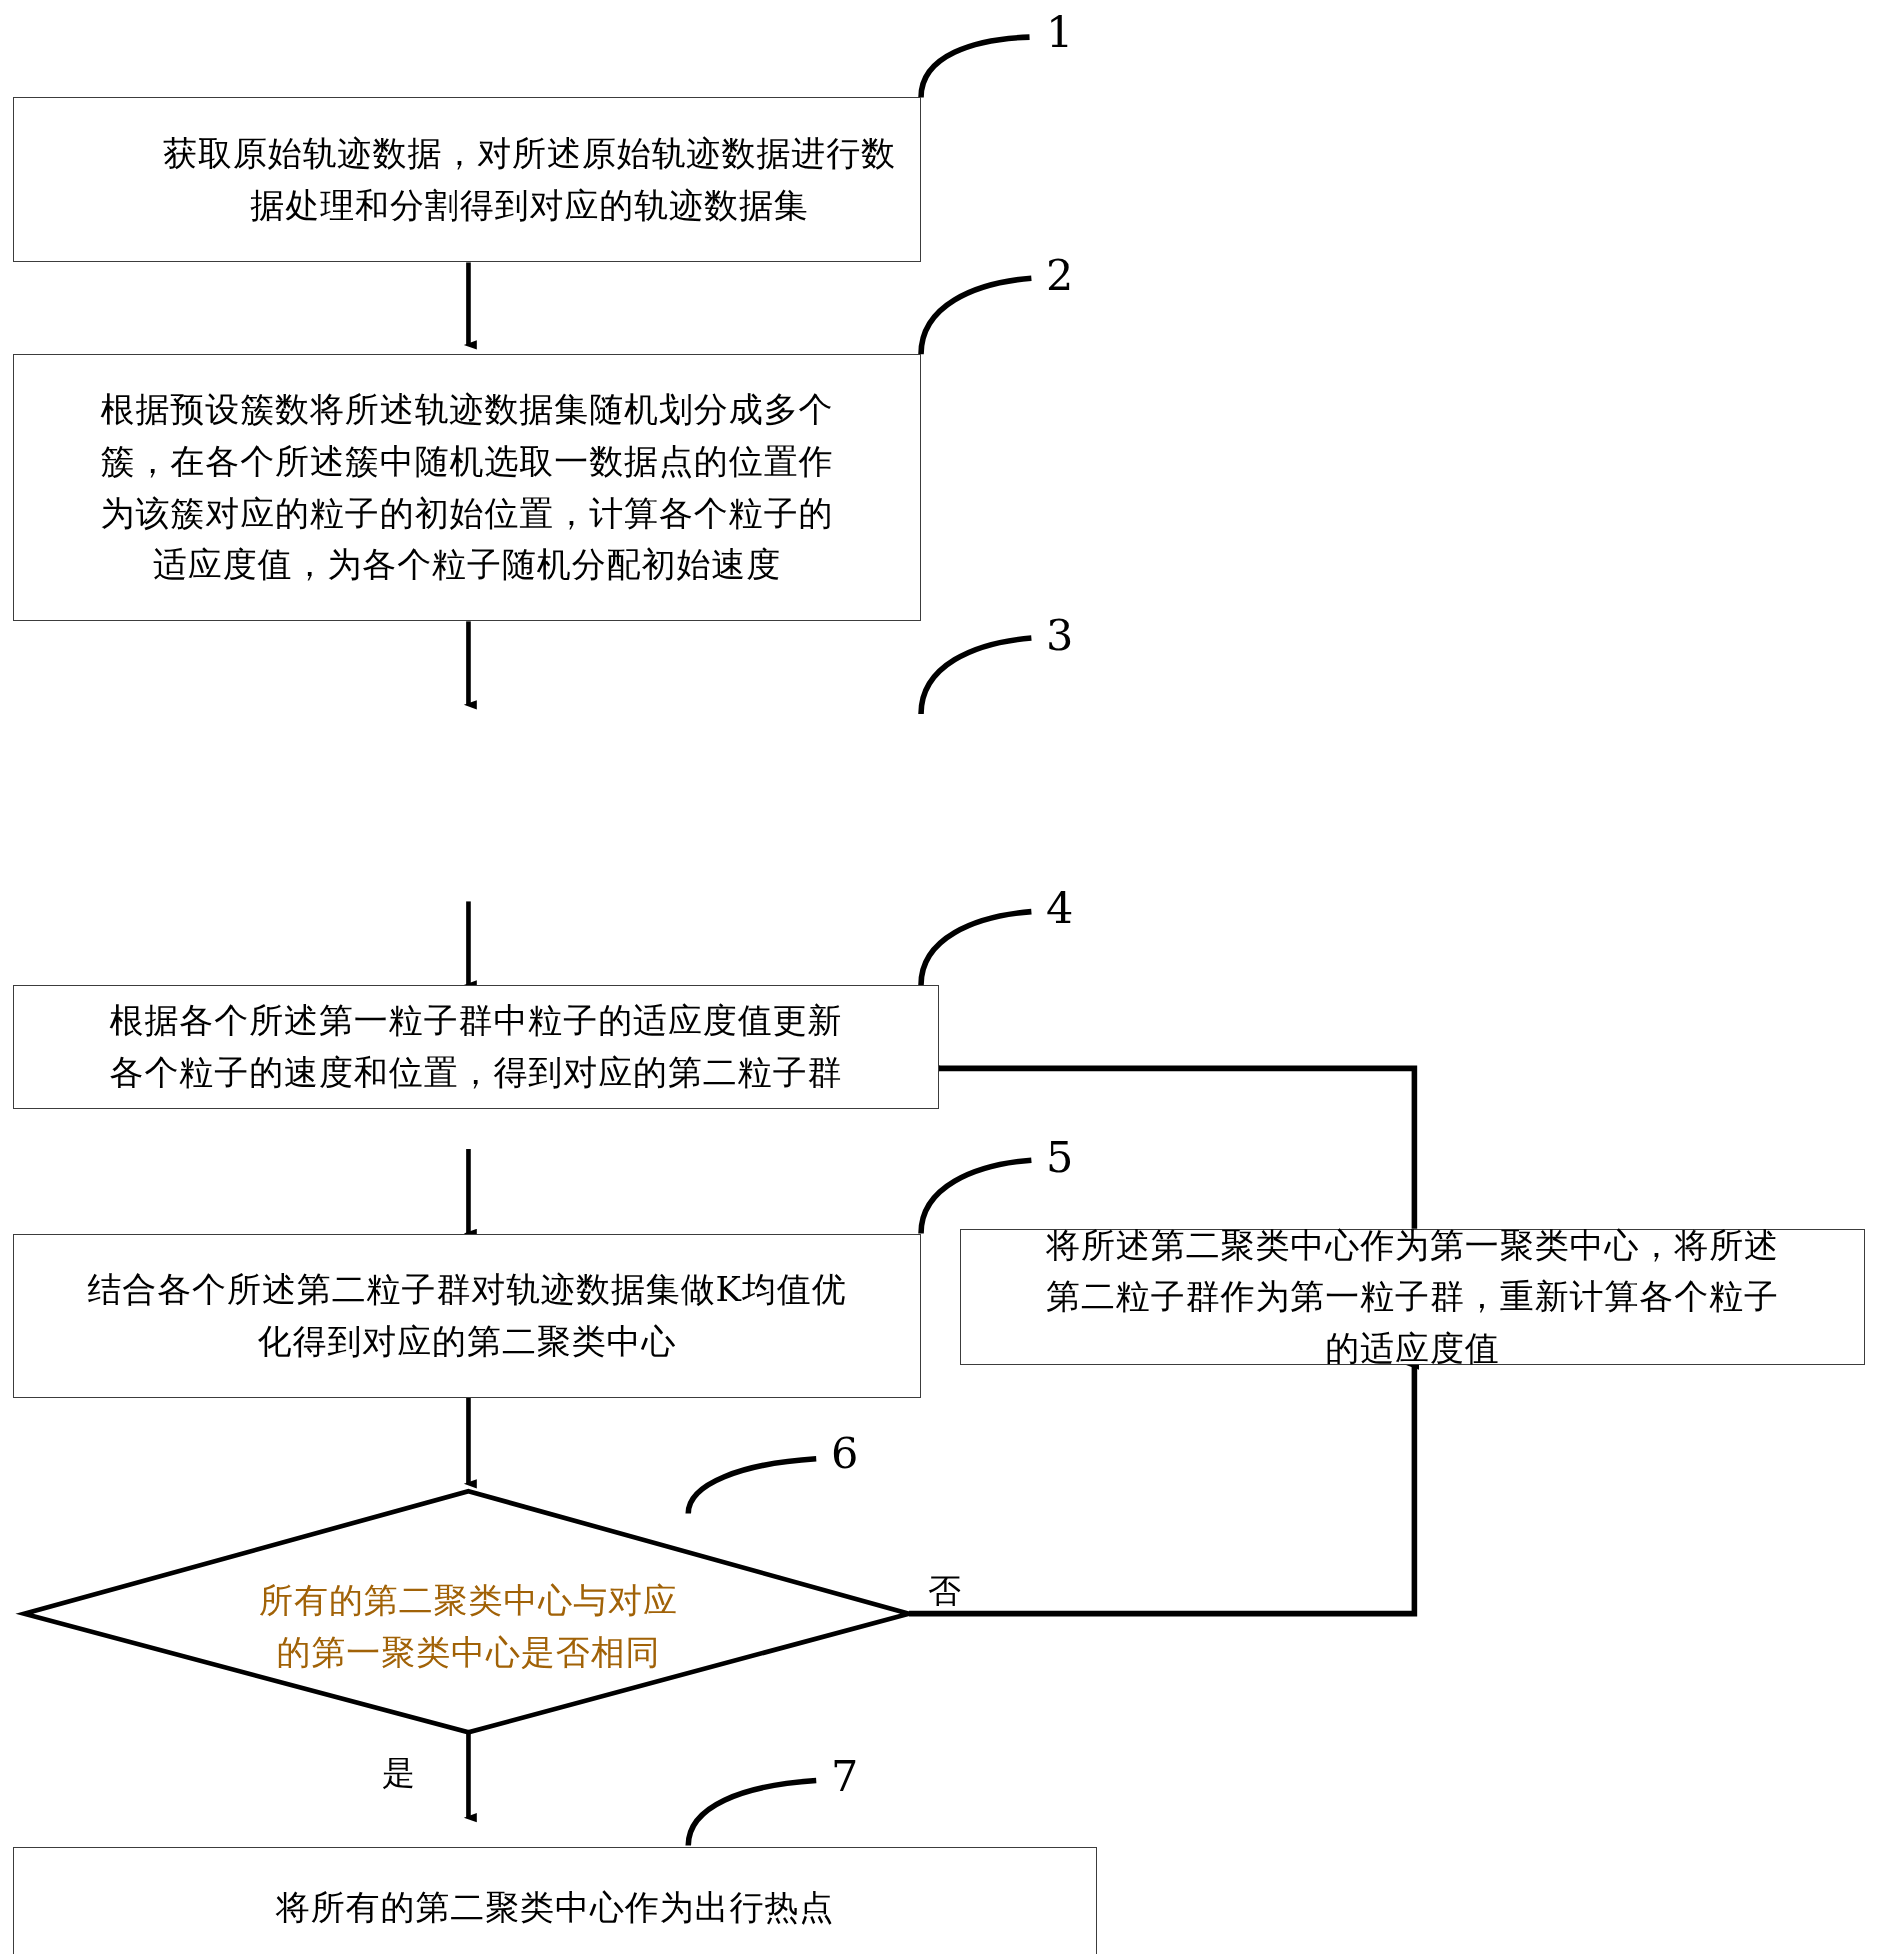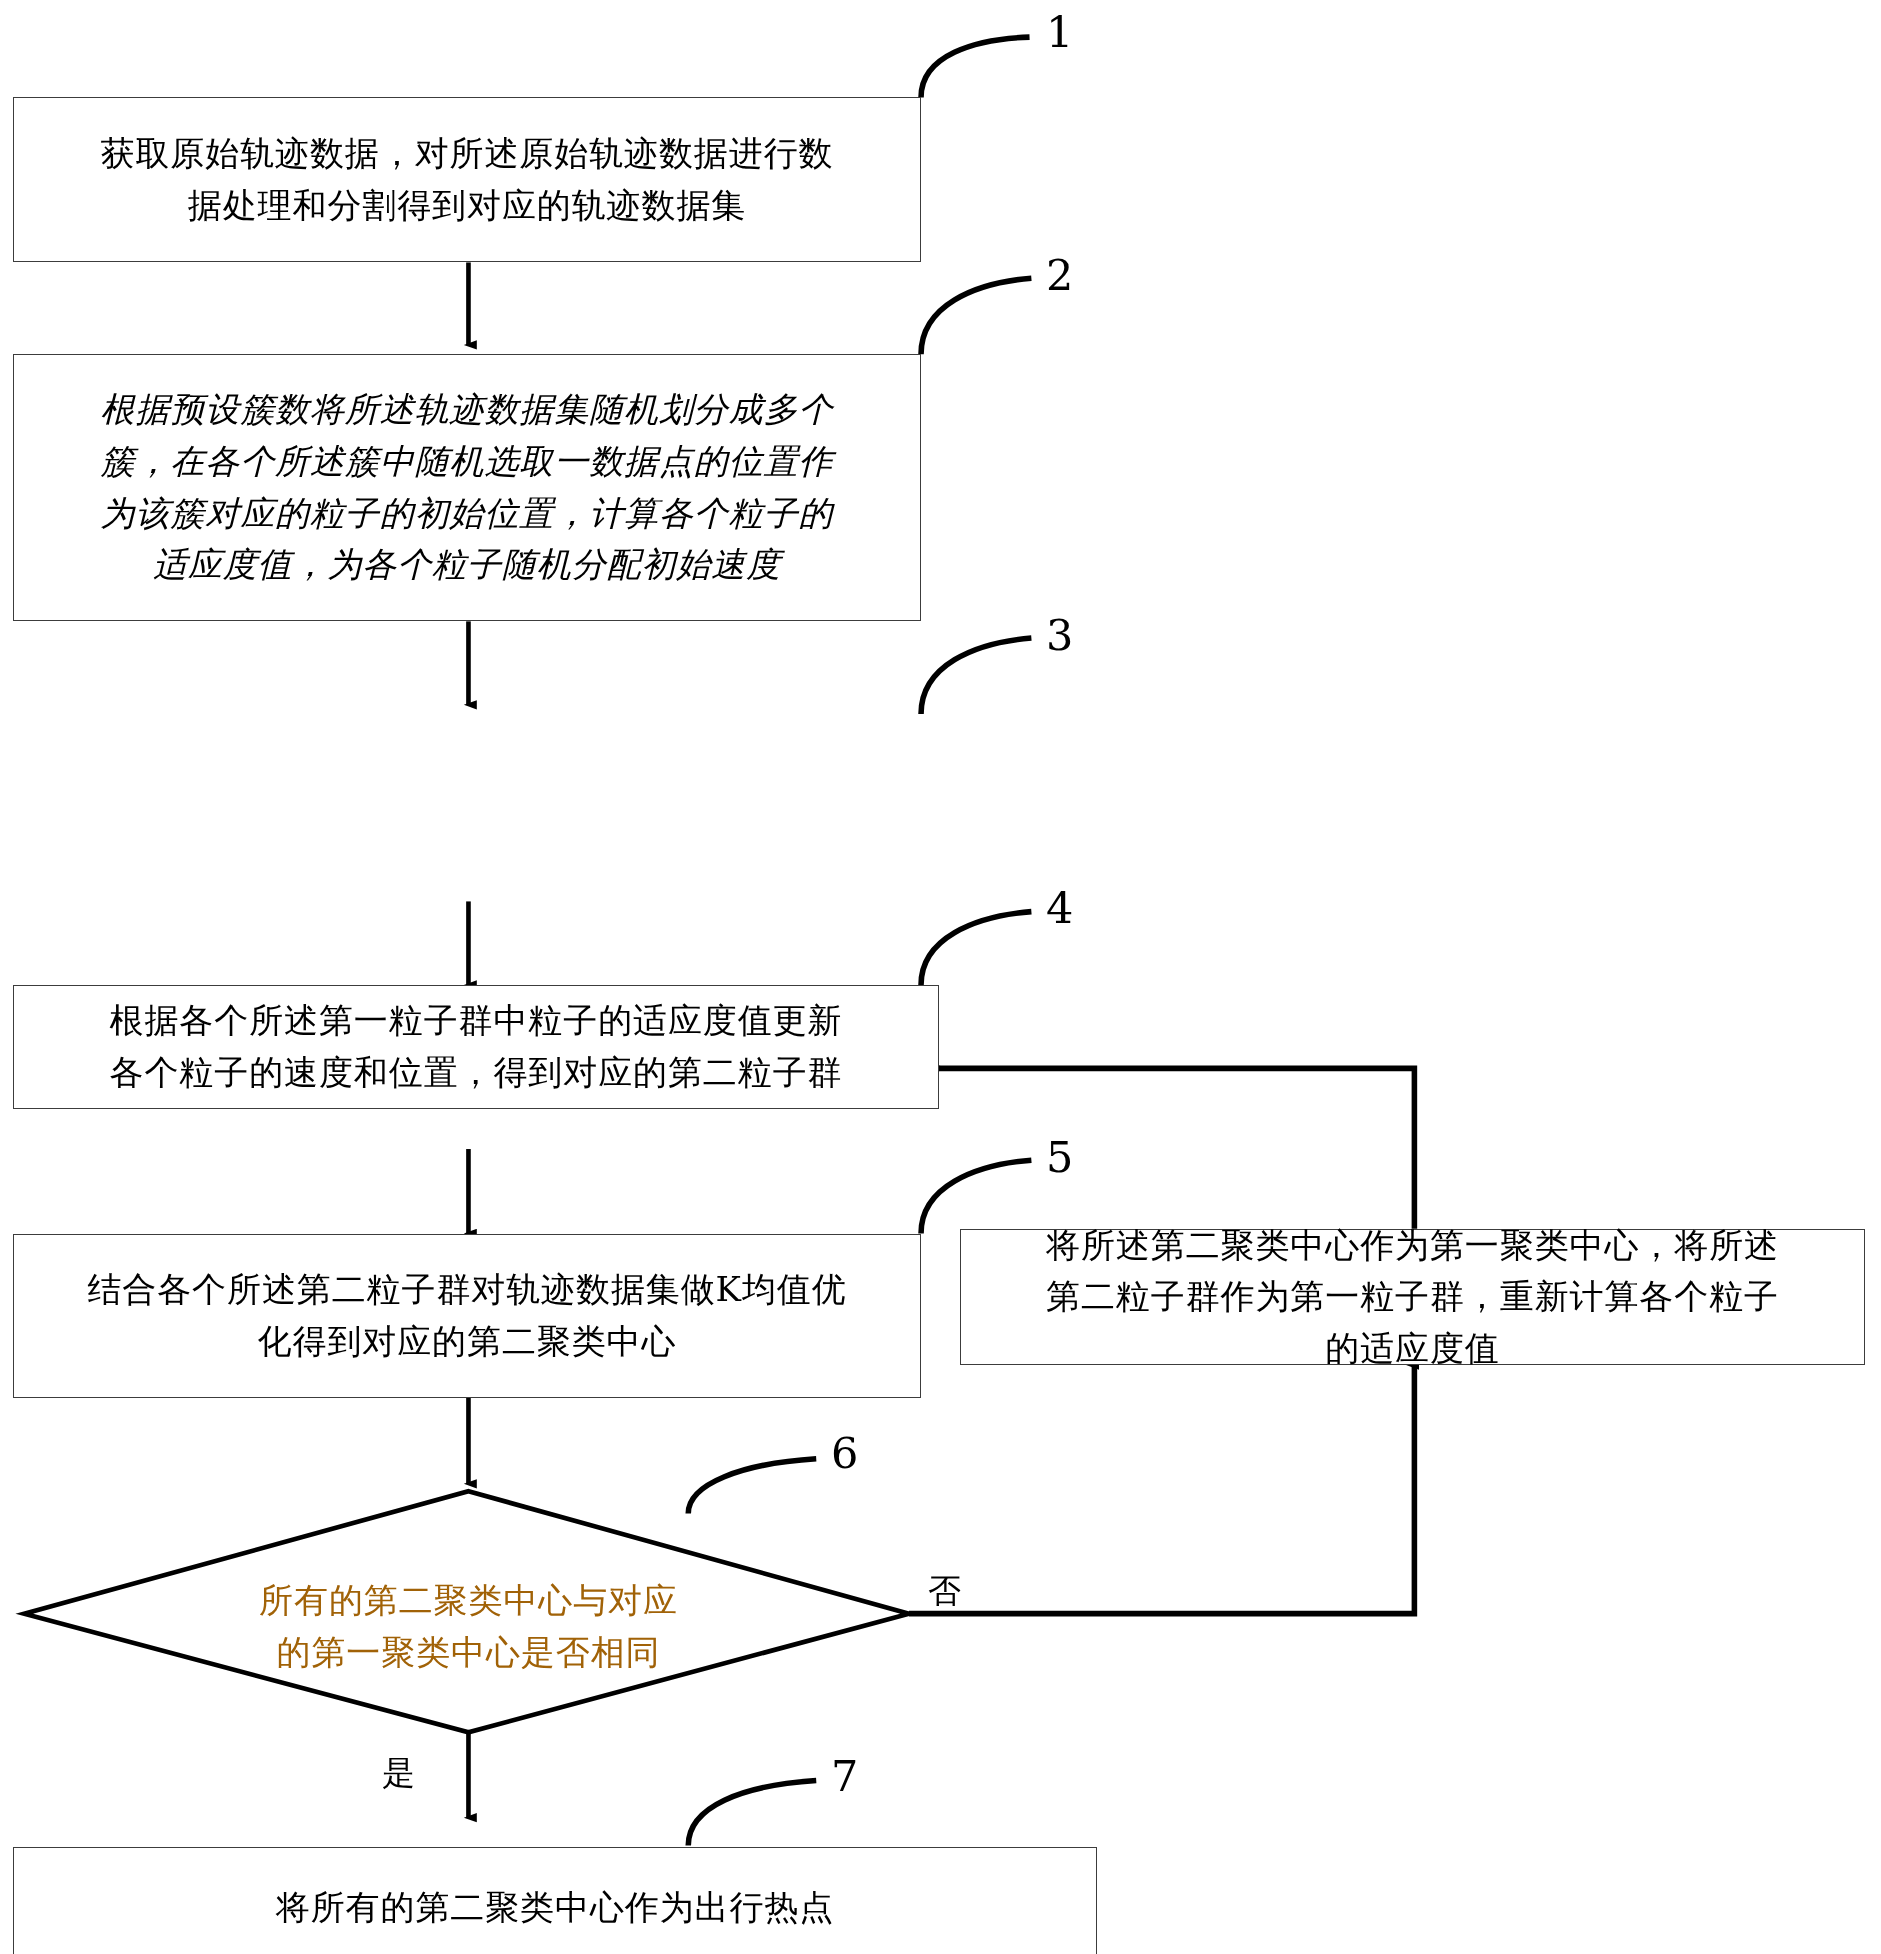--- a/index.html
+++ b/index.html
@@ -104,26 +104,26 @@
 
     <path d="M993,105 C993,60 1050,42 1110,40" fill="none" stroke="#000000" stroke-width="6"></path>
     <path d="M993,382 C993,330 1050,305 1112,300" fill="none" stroke="#000000" stroke-width="6"></path>
     <path d="M993,770 C993,718 1050,693 1112,688" fill="none" stroke="#000000" stroke-width="6"></path>
     <path d="M993,1062 C993,1012 1050,988 1112,983" fill="none" stroke="#000000" stroke-width="6"></path>
     <path d="M993,1330 C993,1280 1050,1256 1112,1251" fill="none" stroke="#000000" stroke-width="6"></path>
     <path d="M742,1632 C742,1600 800,1578 880,1573" fill="none" stroke="#000000" stroke-width="6"></path>
     <path d="M742,1990 C742,1948 800,1925 880,1920" fill="none" stroke="#000000" stroke-width="6"></path>
   </svg>
 
-  <div class="node-box" style="left:13px; top:97px; width:908px; height:165px;">
+  <div class="node-box" style="left:13px; top:97px; width:908px; height:165px;justify-content:flex-end;">
     <div class="node-text">获取原始轨迹数据，对所述原始轨迹数据进行数
 据处理和分割得到对应的轨迹数据集</div>
   </div>
 
-  <div class="node-box" style="left:13px; top:354px; width:908px; height:267px;font-style:italic;">
+  <div class="node-box" style="left:13px; top:354px; width:908px; height:267px;">
     <div class="node-text">根据预设簇数将所述轨迹数据集随机划分成多个
 簇，在各个所述簇中随机选取一数据点的位置作
 为该簇对应的粒子的初始位置，计算各个粒子的
 适应度值，为各个粒子随机分配初始速度</div>
   </div>
 
 
   <div class="node-box" style="left:13px; top:985px; width:926px; height:124px;">
     <div class="node-text">根据各个所述第一粒子群中粒子的适应度值更新
 各个粒子的速度和位置，得到对应的第二粒子群</div>

